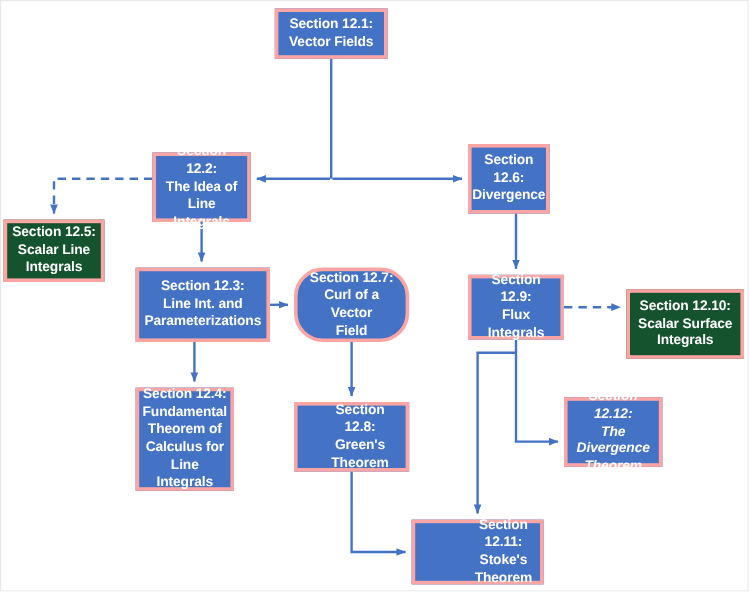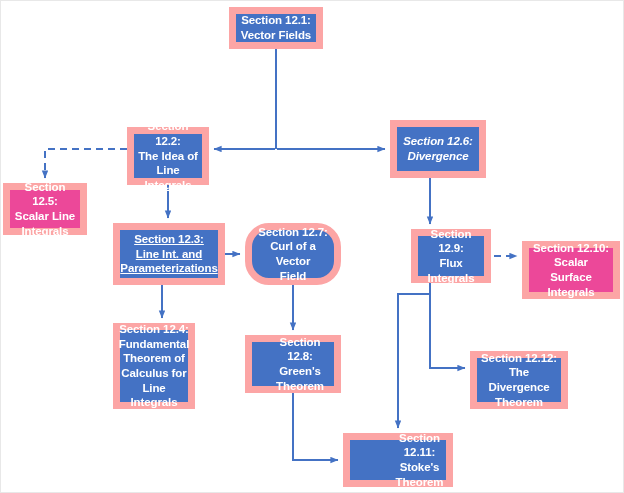--- a/index.html
+++ b/index.html
@@ -30,29 +30,29 @@
     box-sizing: border-box;
     display: flex;
     align-items: center;
     justify-content: center;
     text-align: center;
     color: #ffffff;
     font-weight: bold;
     font-size: 11.5px;
     line-height: 1.28;
     padding: 2px 4px;
-    border: 7px solid #fca5a5;
+    border: 3px solid #fca5a5;
     white-space: pre-line;
     letter-spacing: -0.1px;
   }
   .node.blue {
     background: #4472C4;
   }
   .node.orange {
-    background: #ec4899;
+    background: #14532d;
   }
 </style>
 </head>
 <body>
 
 <div id="canvas">
 
   <svg id="edges" viewBox="0 0 624 493" width="624" height="493">
     <defs>
       <marker id="arrow" markerWidth="9" markerHeight="9" refX="7.6" refY="3.2" orient="auto" markerUnits="userSpaceOnUse">
@@ -98,47 +98,47 @@
 Vector Fields</div>
 
   <div class="node blue" style="left:126px; top:126px; width:82px; height:58px;">Section 12.2:
 The Idea of
 Line Integrals</div>
 
   <div class="node orange" style="left:2px; top:182px; width:84px; height:52px;">Section 12.5:
 Scalar Line
 Integrals</div>
 
-  <div class="node blue" style="left:389px; top:119px; width:96px; height:58px;font-style:italic;">Section 12.6:
+  <div class="node blue" style="left:389px; top:119px; width:68px; height:58px;">Section 12.6:
 Divergence</div>
 
-  <div class="node blue" style="left:112px; top:222px; width:112px; height:62px;text-decoration:underline;">Section 12.3:
+  <div class="node blue" style="left:112px; top:222px; width:112px; height:62px;">Section 12.3:
 Line Int. and
 Parameterizations</div>
 
   <div class="node blue" style="left:244px; top:222px; width:96px; height:62px;border-radius:24px;">Section 12.7:
 Curl of a Vector
 Field</div>
 
-  <div class="node blue" style="left:389px; top:228px; width:80px; height:54px;margin-left:21px;">Section 12.9:
+  <div class="node blue" style="left:389px; top:228px; width:80px; height:54px;">Section 12.9:
 Flux Integrals</div>
 
   <div class="node orange" style="left:521px; top:240px; width:98px; height:58px;">Section 12.10:
 Scalar Surface
 Integrals</div>
 
   <div class="node blue" style="left:112px; top:322px; width:82px; height:86px;">Section 12.4:
 Fundamental
 Theorem of
 Calculus for Line
 Integrals</div>
 
   <div class="node blue" style="left:244px; top:334px; width:96px; height:58px;padding-left:18px;">Section 12.8:
 Green's Theorem</div>
 
-  <div class="node blue" style="left:469px; top:350px; width:98px; height:58px;">Section 12.12:
+  <div class="node blue" style="left:469px; top:330px; width:82px; height:58px;font-style:italic;">Section 12.12:
 The Divergence
 Theorem</div>
 
   <div class="node blue" style="left:342px; top:432px; width:110px; height:54px;padding-left:47px;">Section 12.11:
 Stoke's Theorem</div>
 
 </div>
 
 </body></html>

